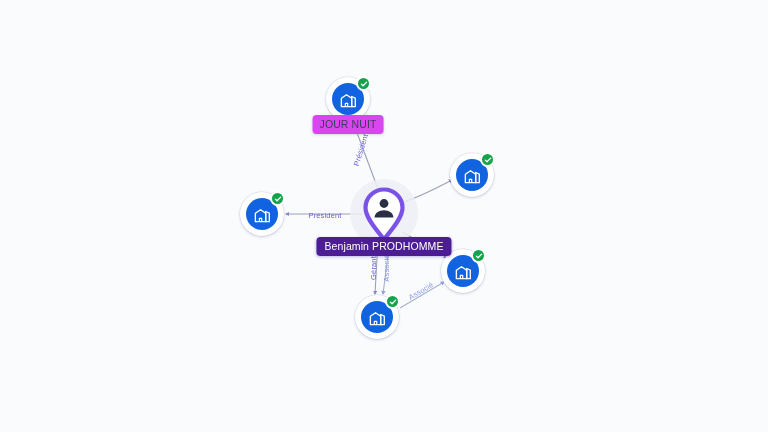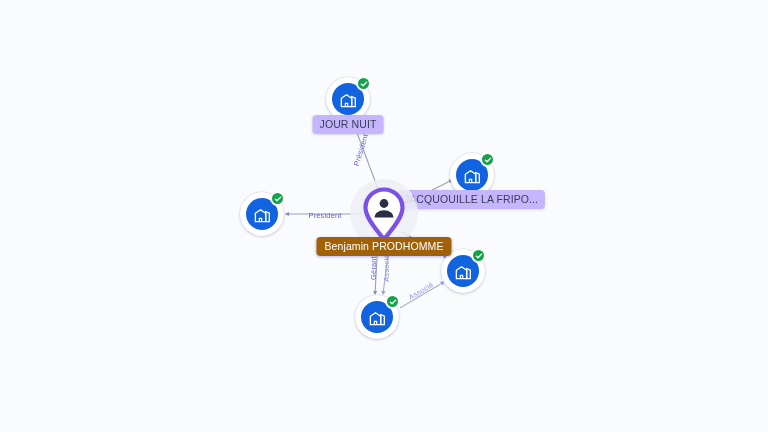--- a/index.html
+++ b/index.html
@@ -93,32 +93,32 @@
     top: 2px;
     width: 44px;
     height: 54px;
   }
   .pin-wrap svg { display: block; }
 
   
   .node-label {
     position: absolute;
     transform: translate(-50%, 0);
-    background: #c4b5fd;
+    background: #d946ef;
     border-radius: 4px;
     padding: 3px 7px 4px 7px;
     font-size: 10.5px;
     line-height: 12px;
     color: #3a3f55;
     white-space: nowrap;
     box-shadow: 0 1px 2.5px rgba(30,40,90,0.17);
     letter-spacing: .1px;
   }
   .node-label.center-label {
-    background: #a16207;
+    background: #4c1d95;
     color: #ffffff;
     font-size: 10.5px;
     padding: 3px 8px 4px 8px;
     box-shadow: 0 1px 3px rgba(80,50,190,0.35);
   }
 
   .edge-label {
     position: absolute;
     font-size: 7.5px;
     line-height: 9px;
@@ -195,21 +195,20 @@
         <path d="M16 21V8.2l4.6 2.1V21z" stroke="#ffffff" stroke-width="1.7" stroke-linejoin="round"></path>
         <path d="M8 21v-4.2h3V21" stroke="#ffffff" stroke-width="1.5" stroke-linejoin="round"></path>
       </svg>
     </div>
     <div class="check-badge">
       <svg width="8" height="8" viewBox="0 0 12 12">
           <path d="M2 6.2 L4.6 8.7 L10 3.2" stroke="#ffffff" stroke-width="2" fill="none" stroke-linecap="round" stroke-linejoin="round"></path>
         </svg>
     </div>
   </div>
-  <div class="node-label" style="left:471px; top:190px;">JACQUOUILLE LA FRIPO...</div>
 
   <div class="node" style="left:262px; top:214px;">
     <div class="company-disc"></div>
     <div class="company-inner">
       <svg width="19" height="19" viewBox="0 0 24 24" fill="none">
         <path d="M3 21V10.5L9.5 6l6.5 4.5V21z" stroke="#ffffff" stroke-width="1.7" stroke-linejoin="round"></path>
         <path d="M16 21V8.2l4.6 2.1V21z" stroke="#ffffff" stroke-width="1.7" stroke-linejoin="round"></path>
         <path d="M8 21v-4.2h3V21" stroke="#ffffff" stroke-width="1.5" stroke-linejoin="round"></path>
       </svg>
     </div>

